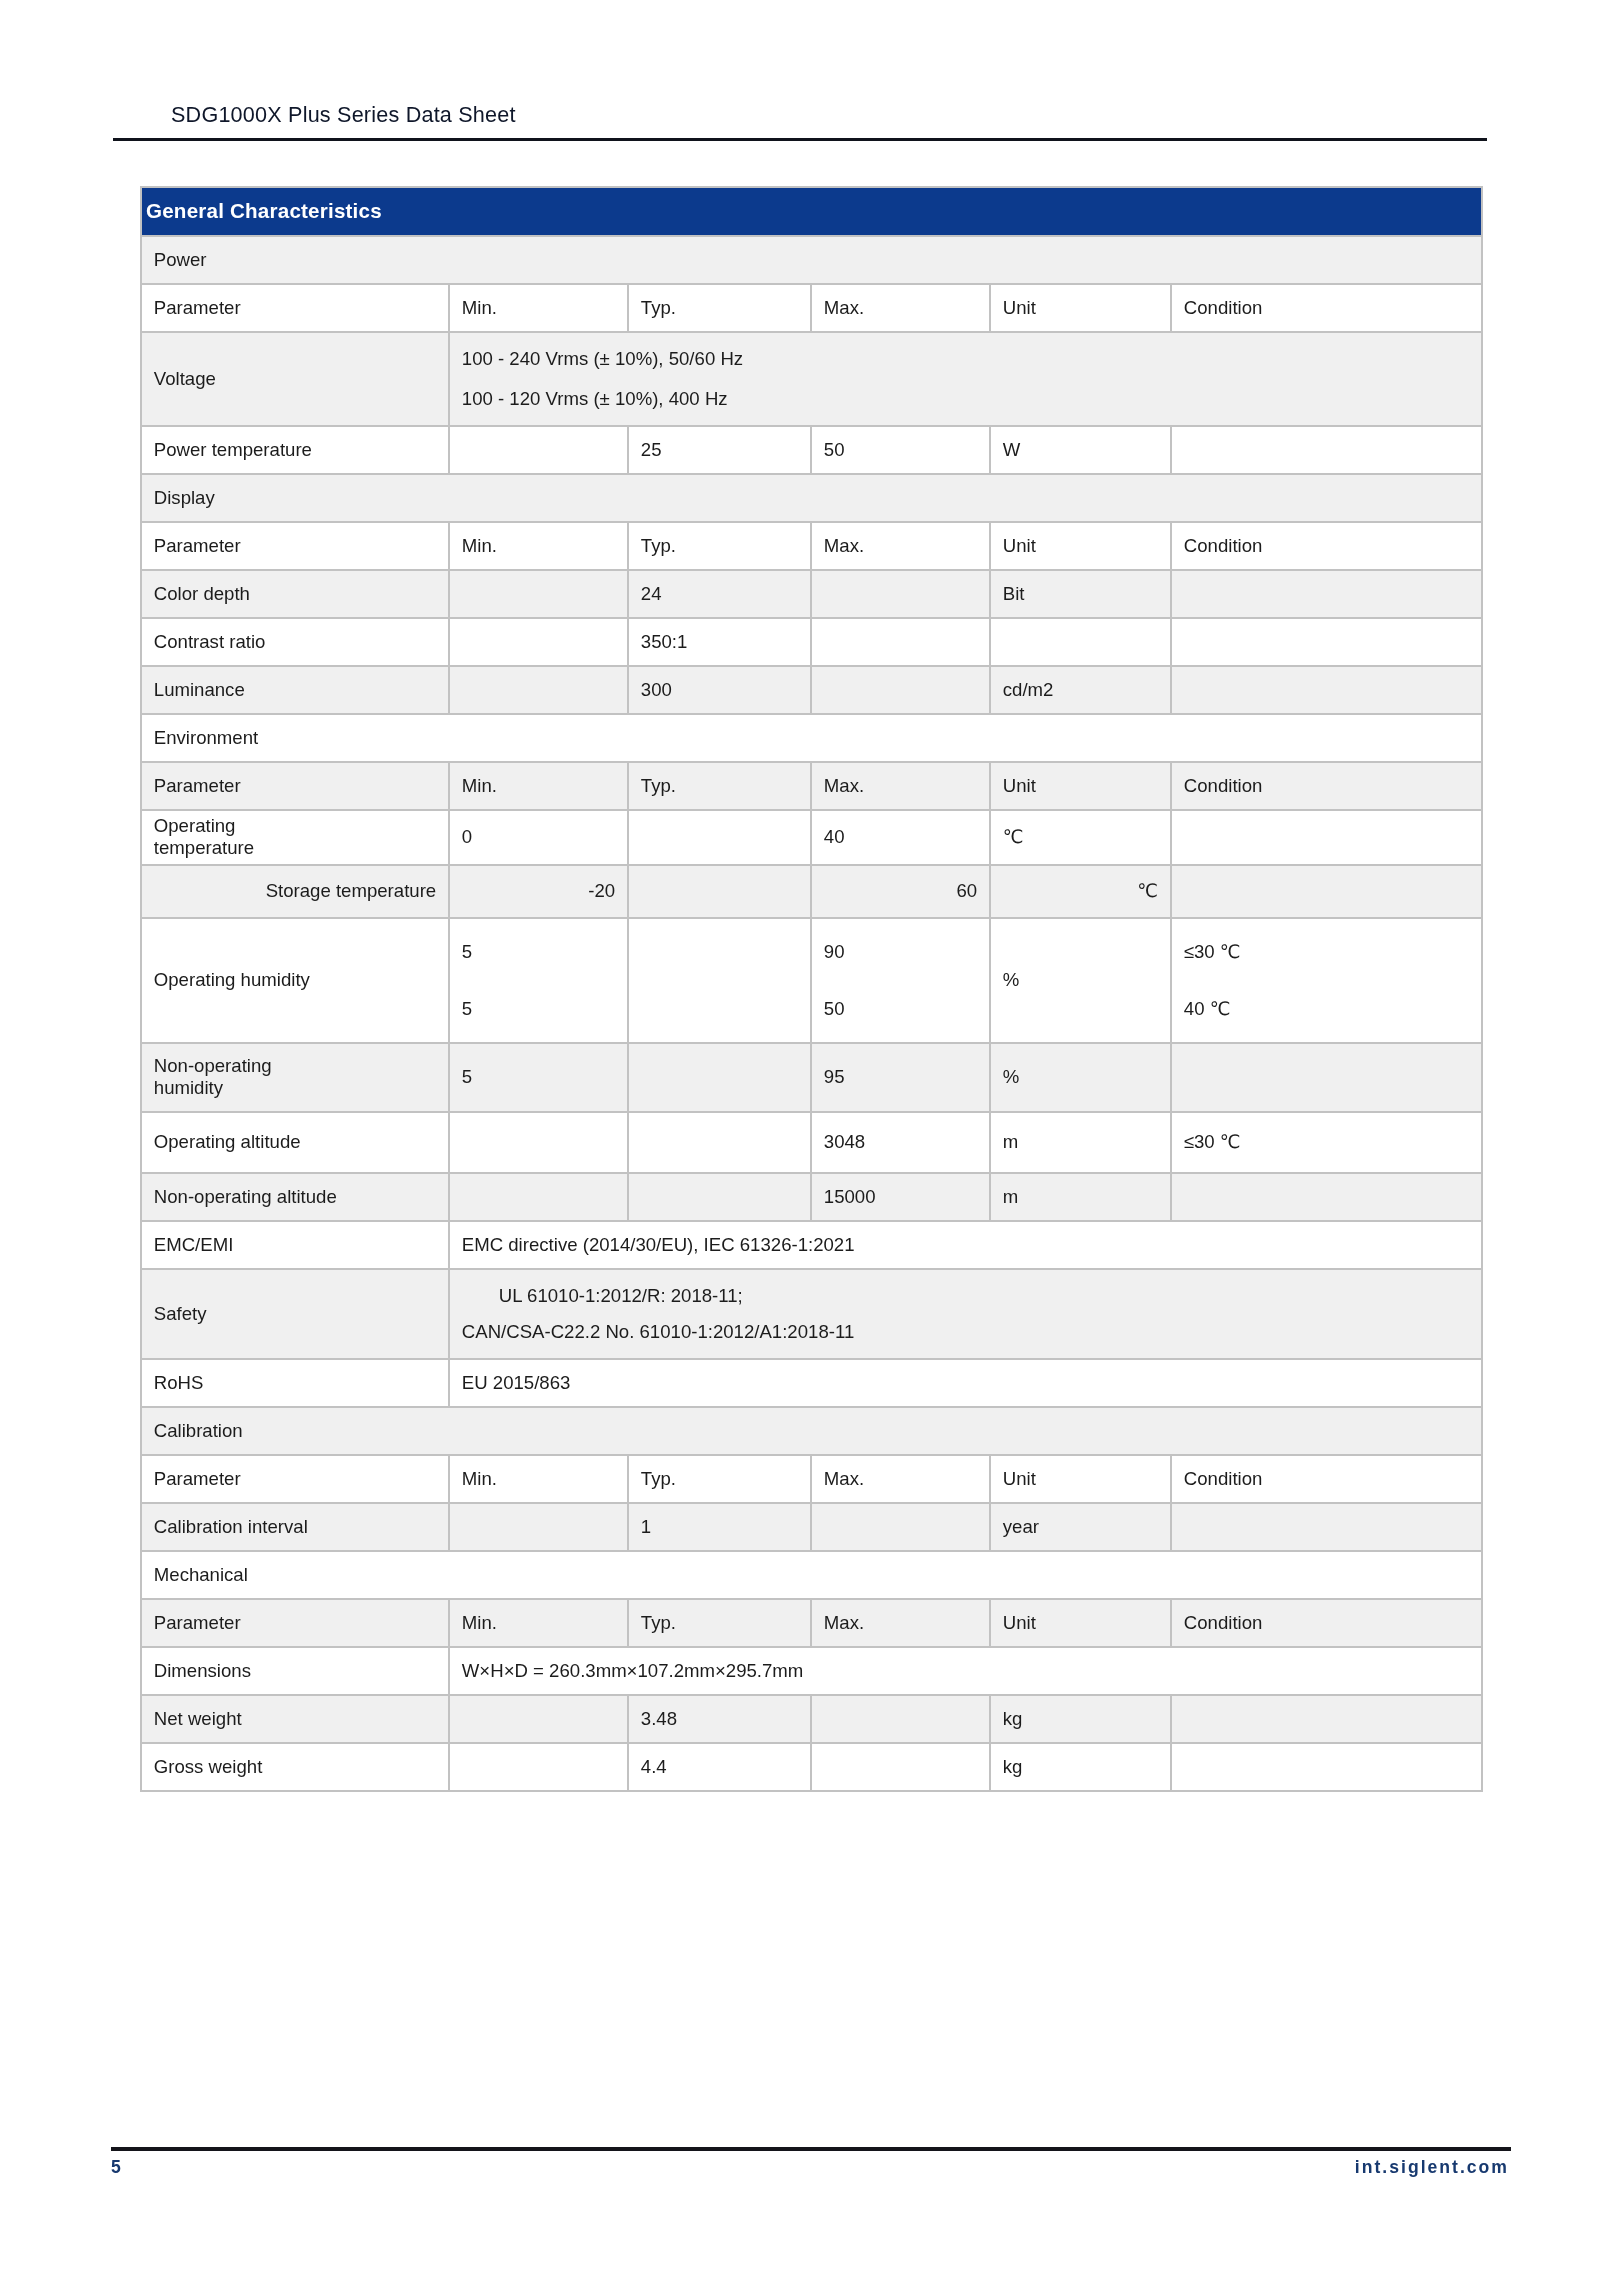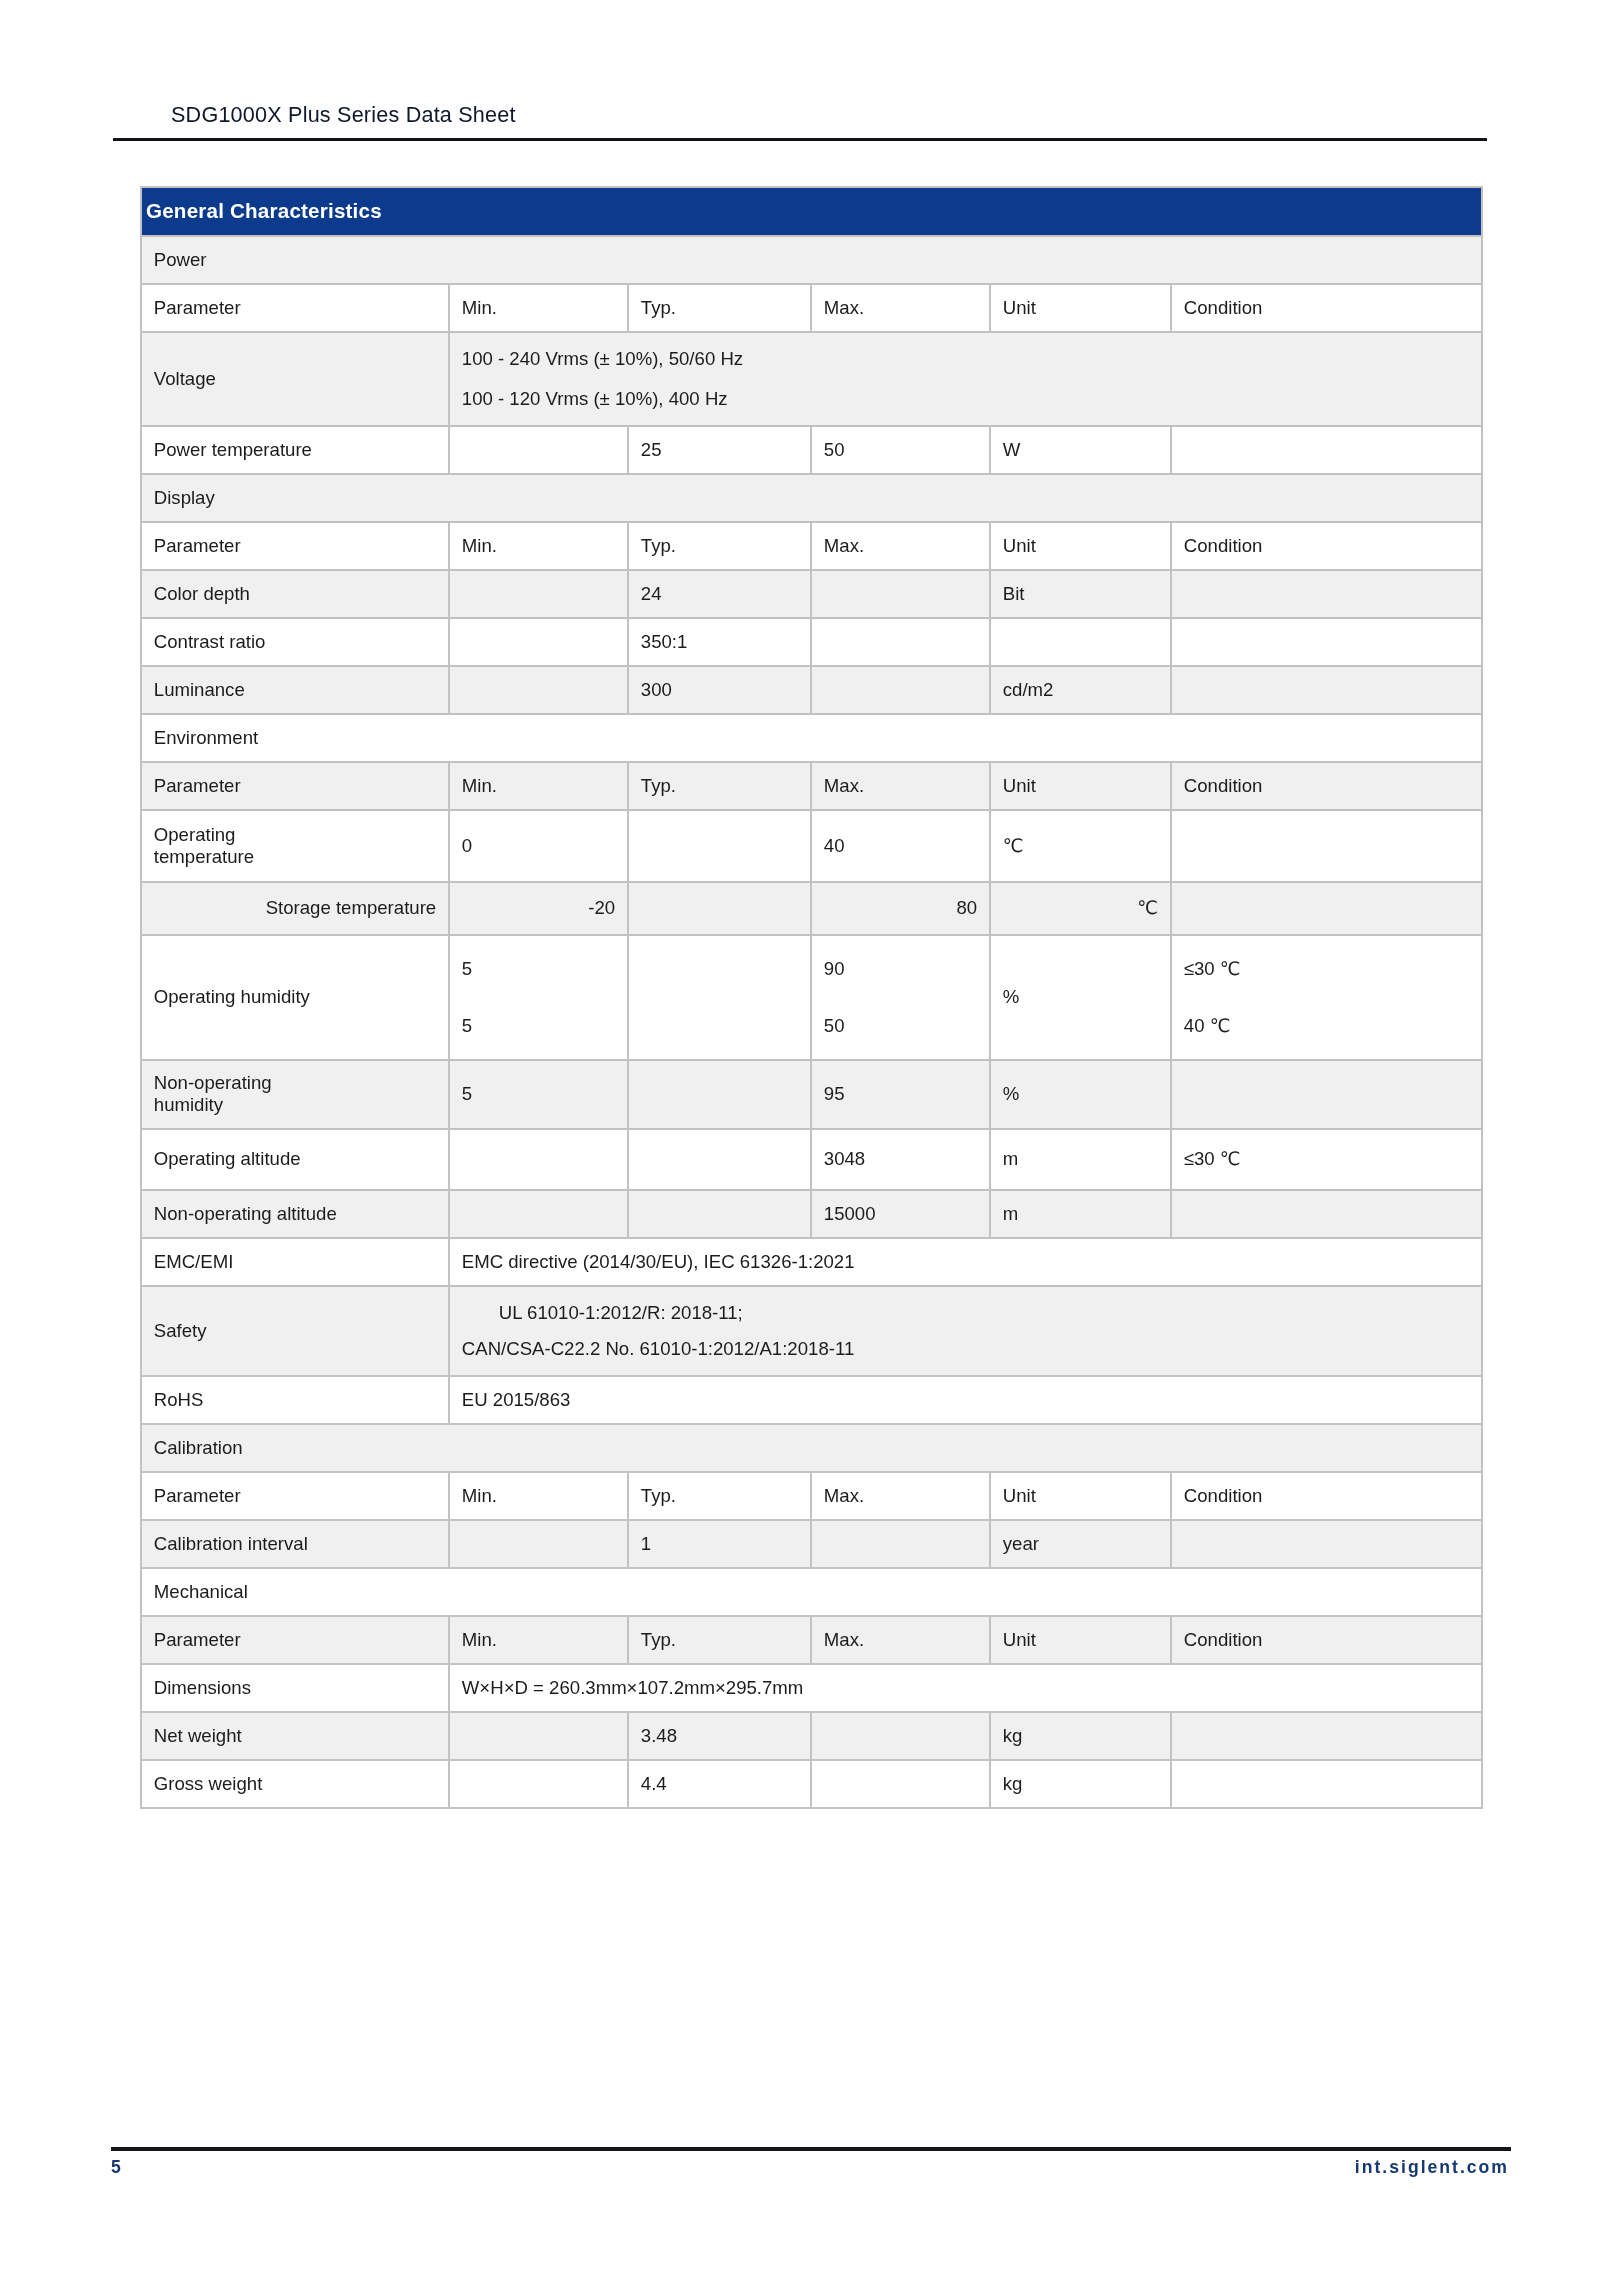--- a/index.html
+++ b/index.html
@@ -21,21 +21,21 @@
   table.gc td{
     border:2px solid #c2c2c2;padding:3.9px 11.8px;font-size:18.6px;vertical-align:middle;
     overflow:hidden;
   }
   tr.title-bar td{
     background:#0c3a8d;color:#ffffff;font-weight:bold;font-size:20.6px;height:39px;
     padding-left:4px;letter-spacing:0.2px;
   }
   tr{height:48px;}
   tr.h-voltage{height:94px;}
-  tr.h-optemp{height:72px;padding-left:40px;}
+  tr.h-optemp{height:55px;padding-left:40px;}
   tr.h-storage{height:53px;text-align:right;}
   tr.h-humidity{height:125px;}
   tr.h-nonhum{height:69px;}
   tr.h-opalt{height:61px;margin-top:31px;}
   tr.h-safety{height:90px;}
   td.g{background:#f0f0f0;}
   td.small{font-size:16.7px;}
   .pline{margin:0;}
   .gap-md{margin-bottom:17.6px;}
   .gap-lg{margin-bottom:35px;}
@@ -166,21 +166,21 @@
       <td></td>
       <td>40</td>
       <td>℃</td>
       <td></td>
     </tr>
 
     <tr class="h-storage">
       <td class="g">Storage temperature</td>
       <td class="g">-20</td>
       <td class="g"></td>
-      <td class="g">80</td>
+      <td class="g">60</td>
       <td class="g">℃</td>
       <td class="g"></td>
     </tr>
 
     <tr class="h-humidity">
       <td>Operating humidity</td>
       <td>
         <div class="pline gap-lg">5</div>
         <div class="pline">5</div>
       </td>

